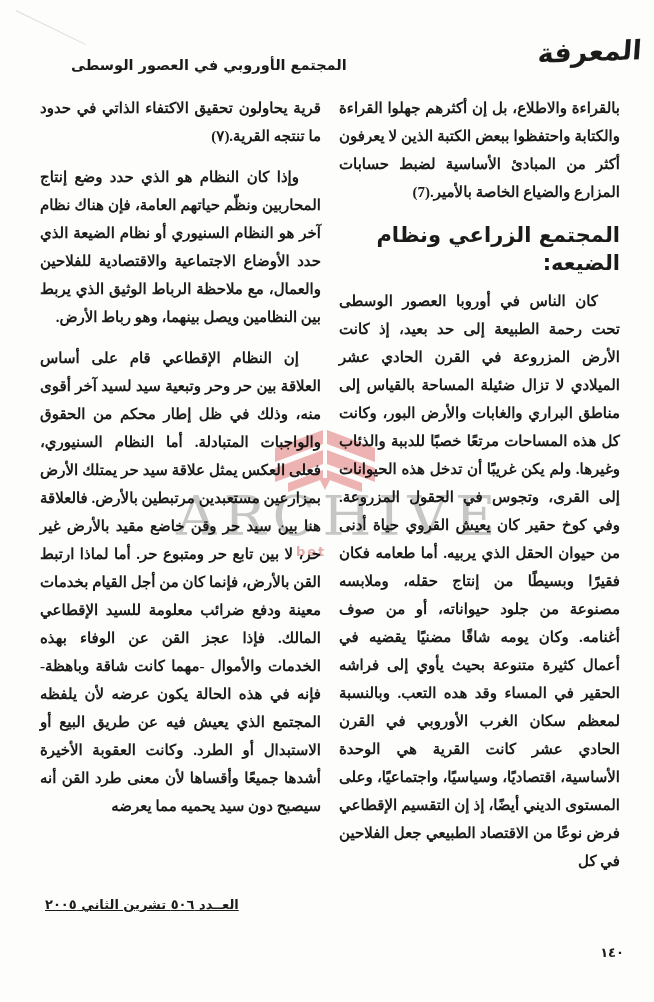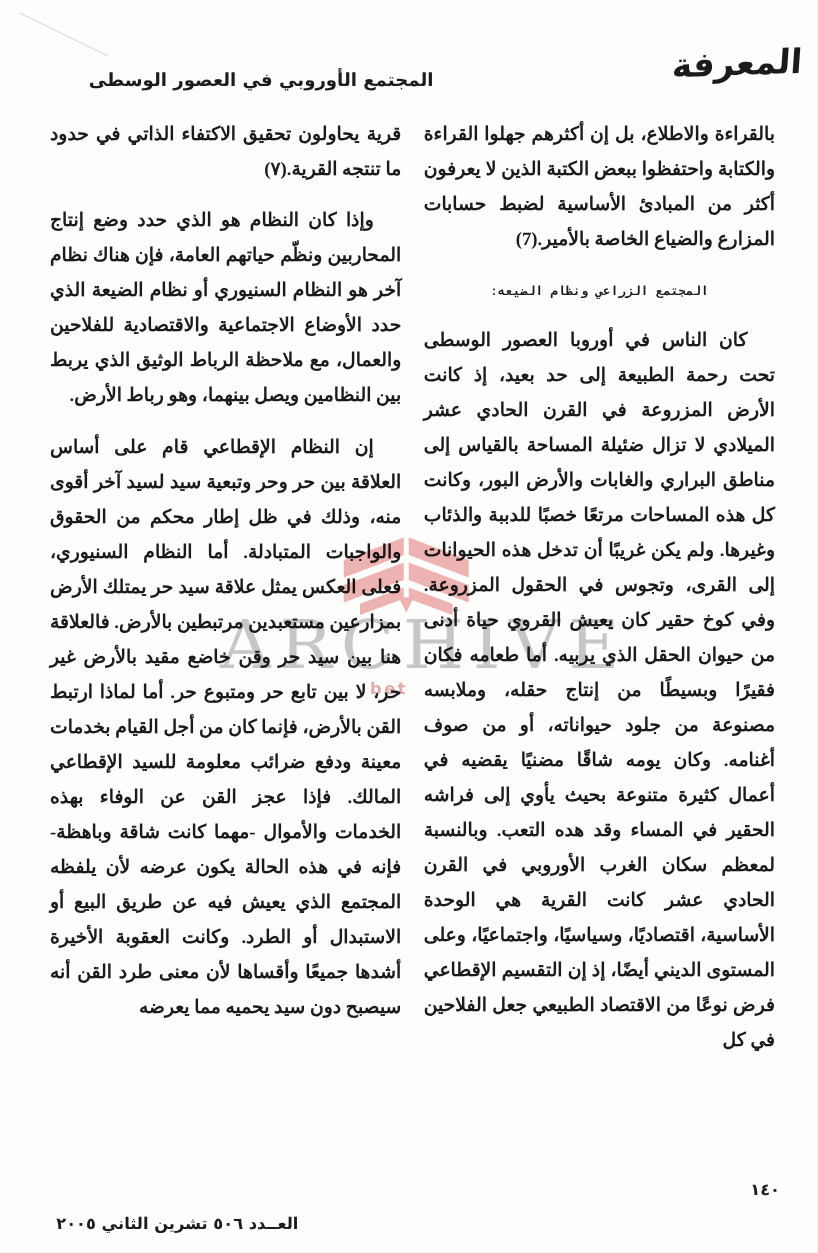--- a/index.html
+++ b/index.html
@@ -34,22 +34,22 @@
     display:flex;gap:18px;direction:rtl;
   }
   .col{
     width:281px;
     font-size:15px;line-height:28px;font-weight:bold;
     text-align:justify;
   }
   .col p{margin:0 0 13px 0;font-family:Liberation Serif, serif;}
   .col p.indent{text-indent:22px;}
   .col h3{
-    font-size:10px;font-weight:bold;
-    margin:15px 0 10px 0;text-align:center;font-family:Liberation Mono, monospace;
+    font-size:21px;font-weight:bold;
+    margin:15px 0 10px 0;text-align:right;
   }
   
   .watermark{
     position:absolute;inset:0;pointer-events:none;
     mix-blend-mode:multiply;direction:ltr;
   }
   .wm-book{position:absolute;left:266px;top:420px;opacity:.5;}
   .wm-text{
     position:absolute;left:176px;top:484px;
     font-family:"DejaVu Serif",serif;
@@ -57,22 +57,22 @@
     letter-spacing:7px;color:#8d8d8d;opacity:.48;
     transform:scaleY(.96);
   }
   .wm-url{
     position:absolute;left:296px;top:544px;
     font-size:13px;color:#d06a6a;opacity:.55;
     letter-spacing:2px;
     font-weight:bold;
   }
   .footer-issue{
-    position:absolute;top:972px;left:45px;
-    font-size:13px;font-weight:bold;direction:rtl;white-space:nowrap;
+    position:absolute;top:897px;left:45px;
+    font-size:13px;font-weight:bold;direction:rtl;white-space:nowrap;text-decoration:underline;
   }
   .page-number{
     position:absolute;top:945px;right:30px;
     font-size:13px;font-weight:bold;direction:rtl;
   }
 </style>
 </head>
 <body>
 
 <div class="page">

